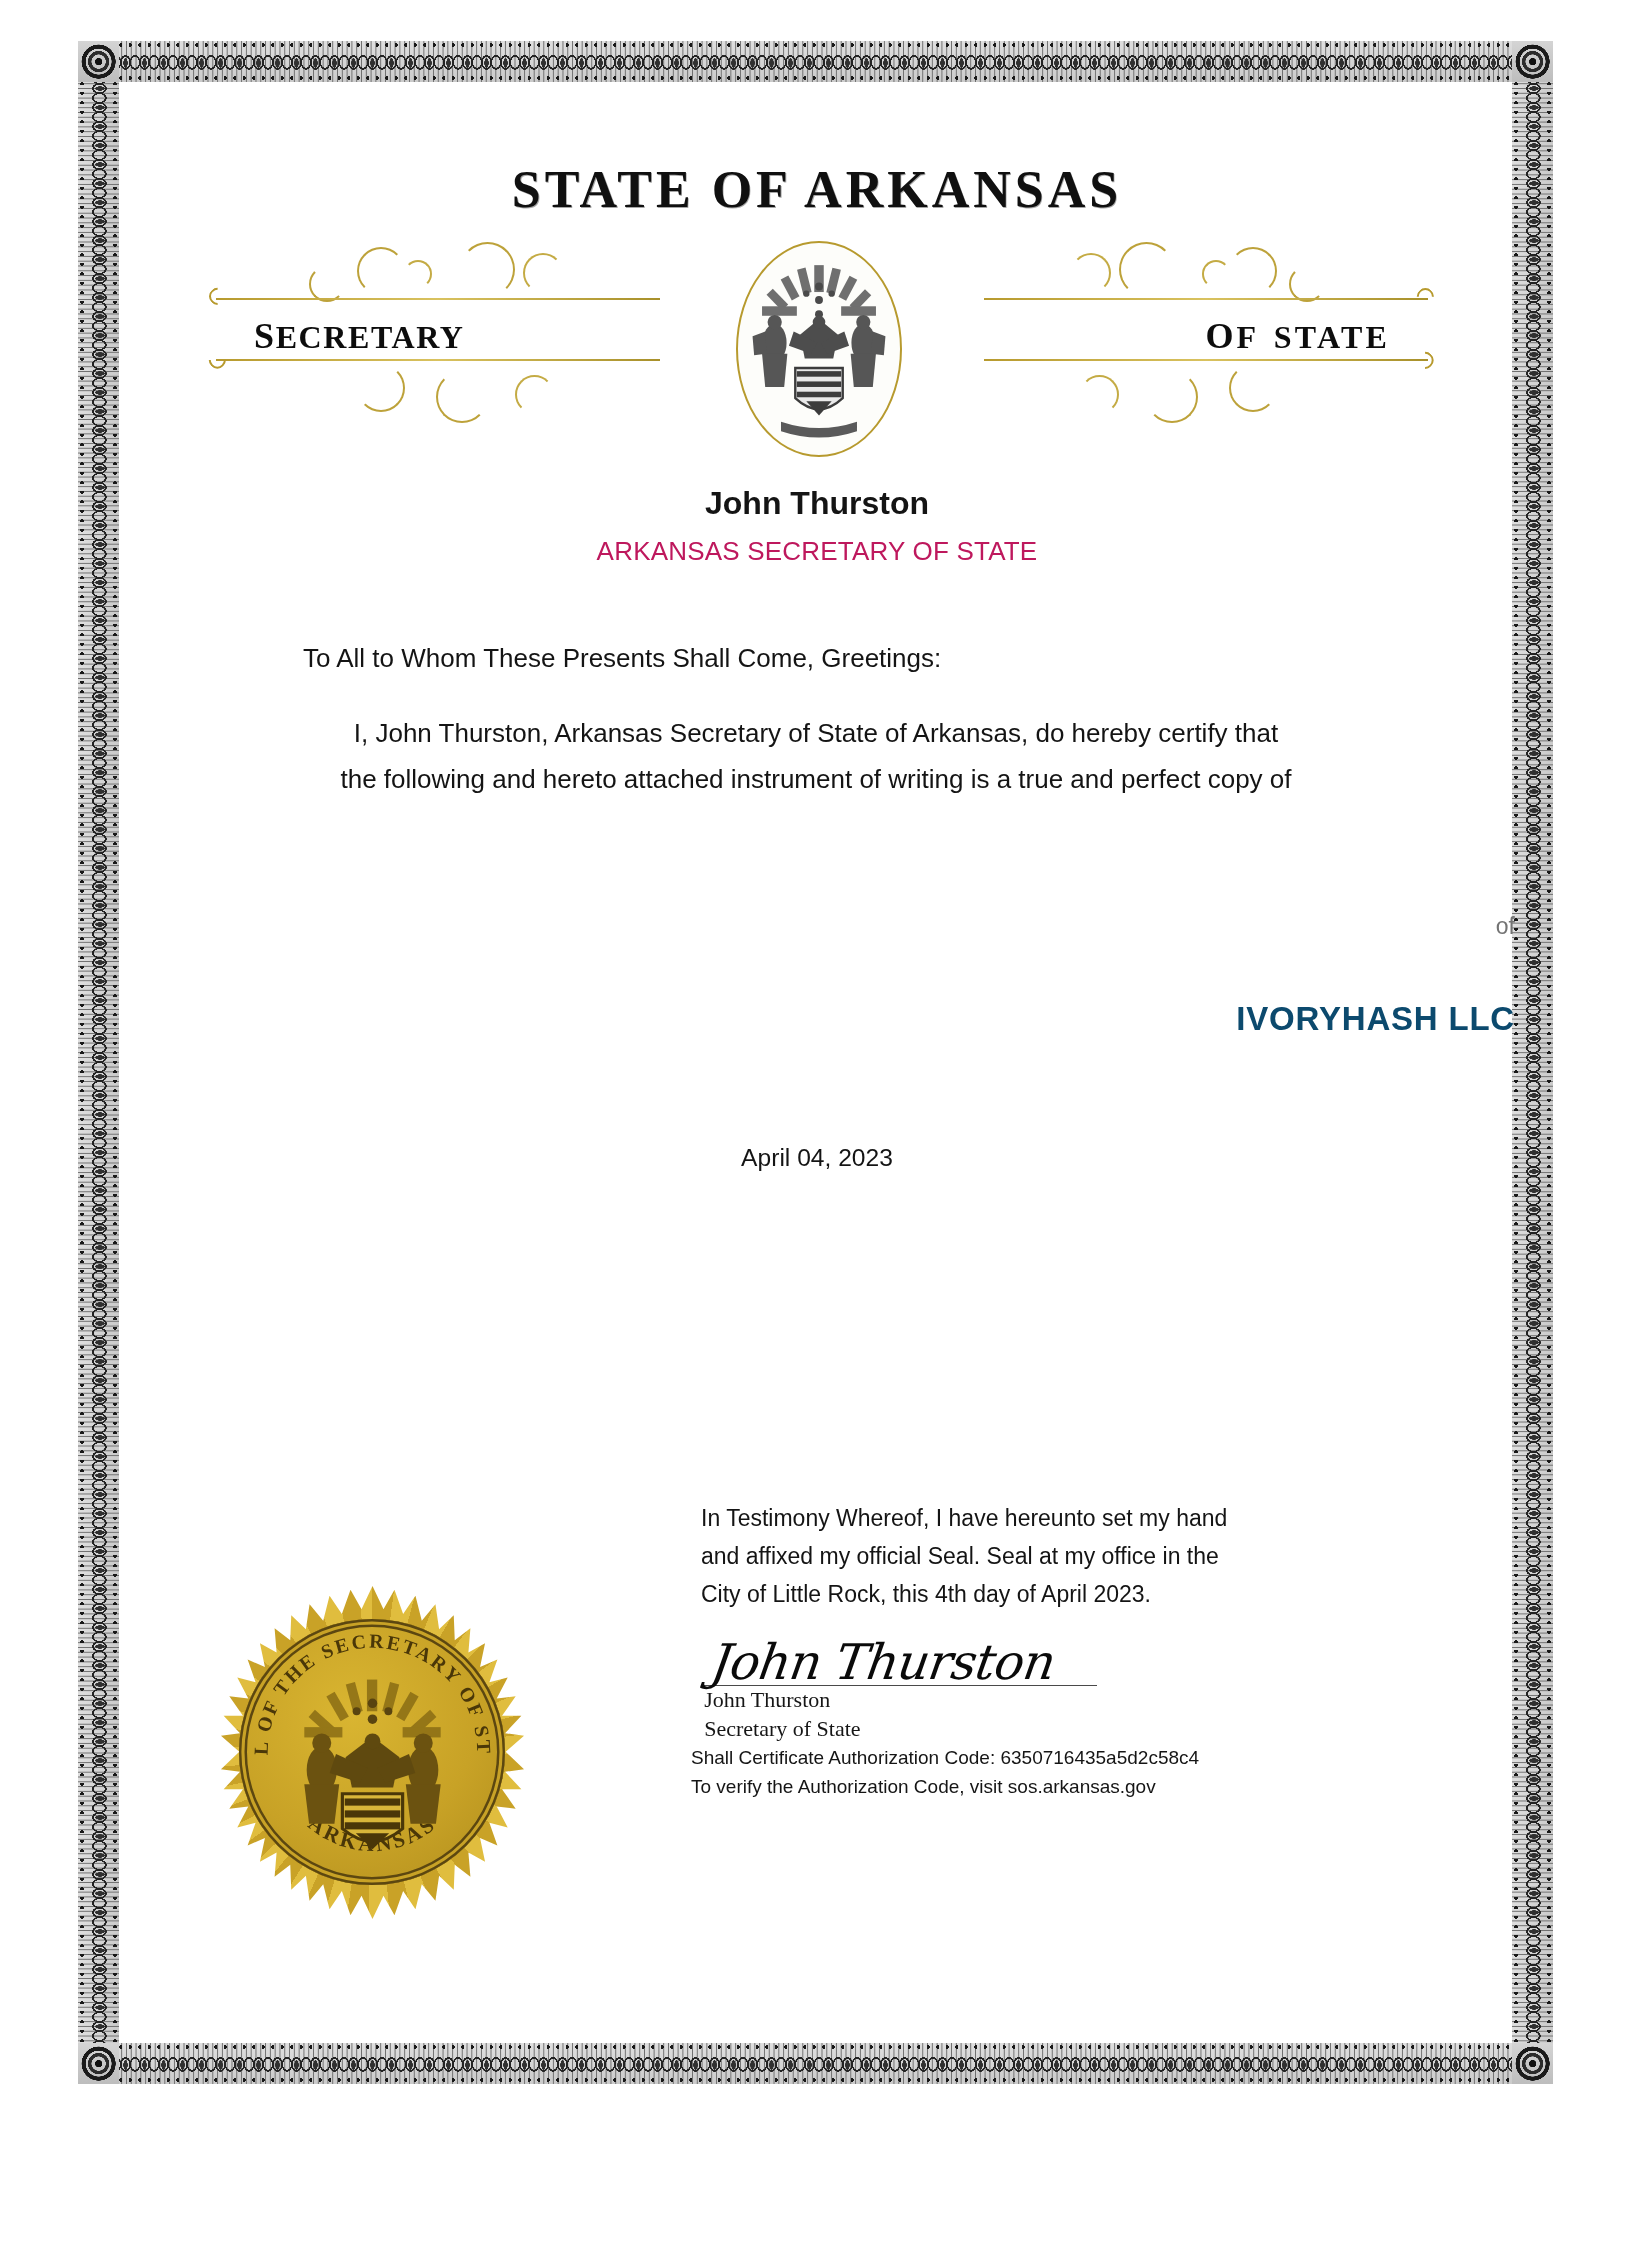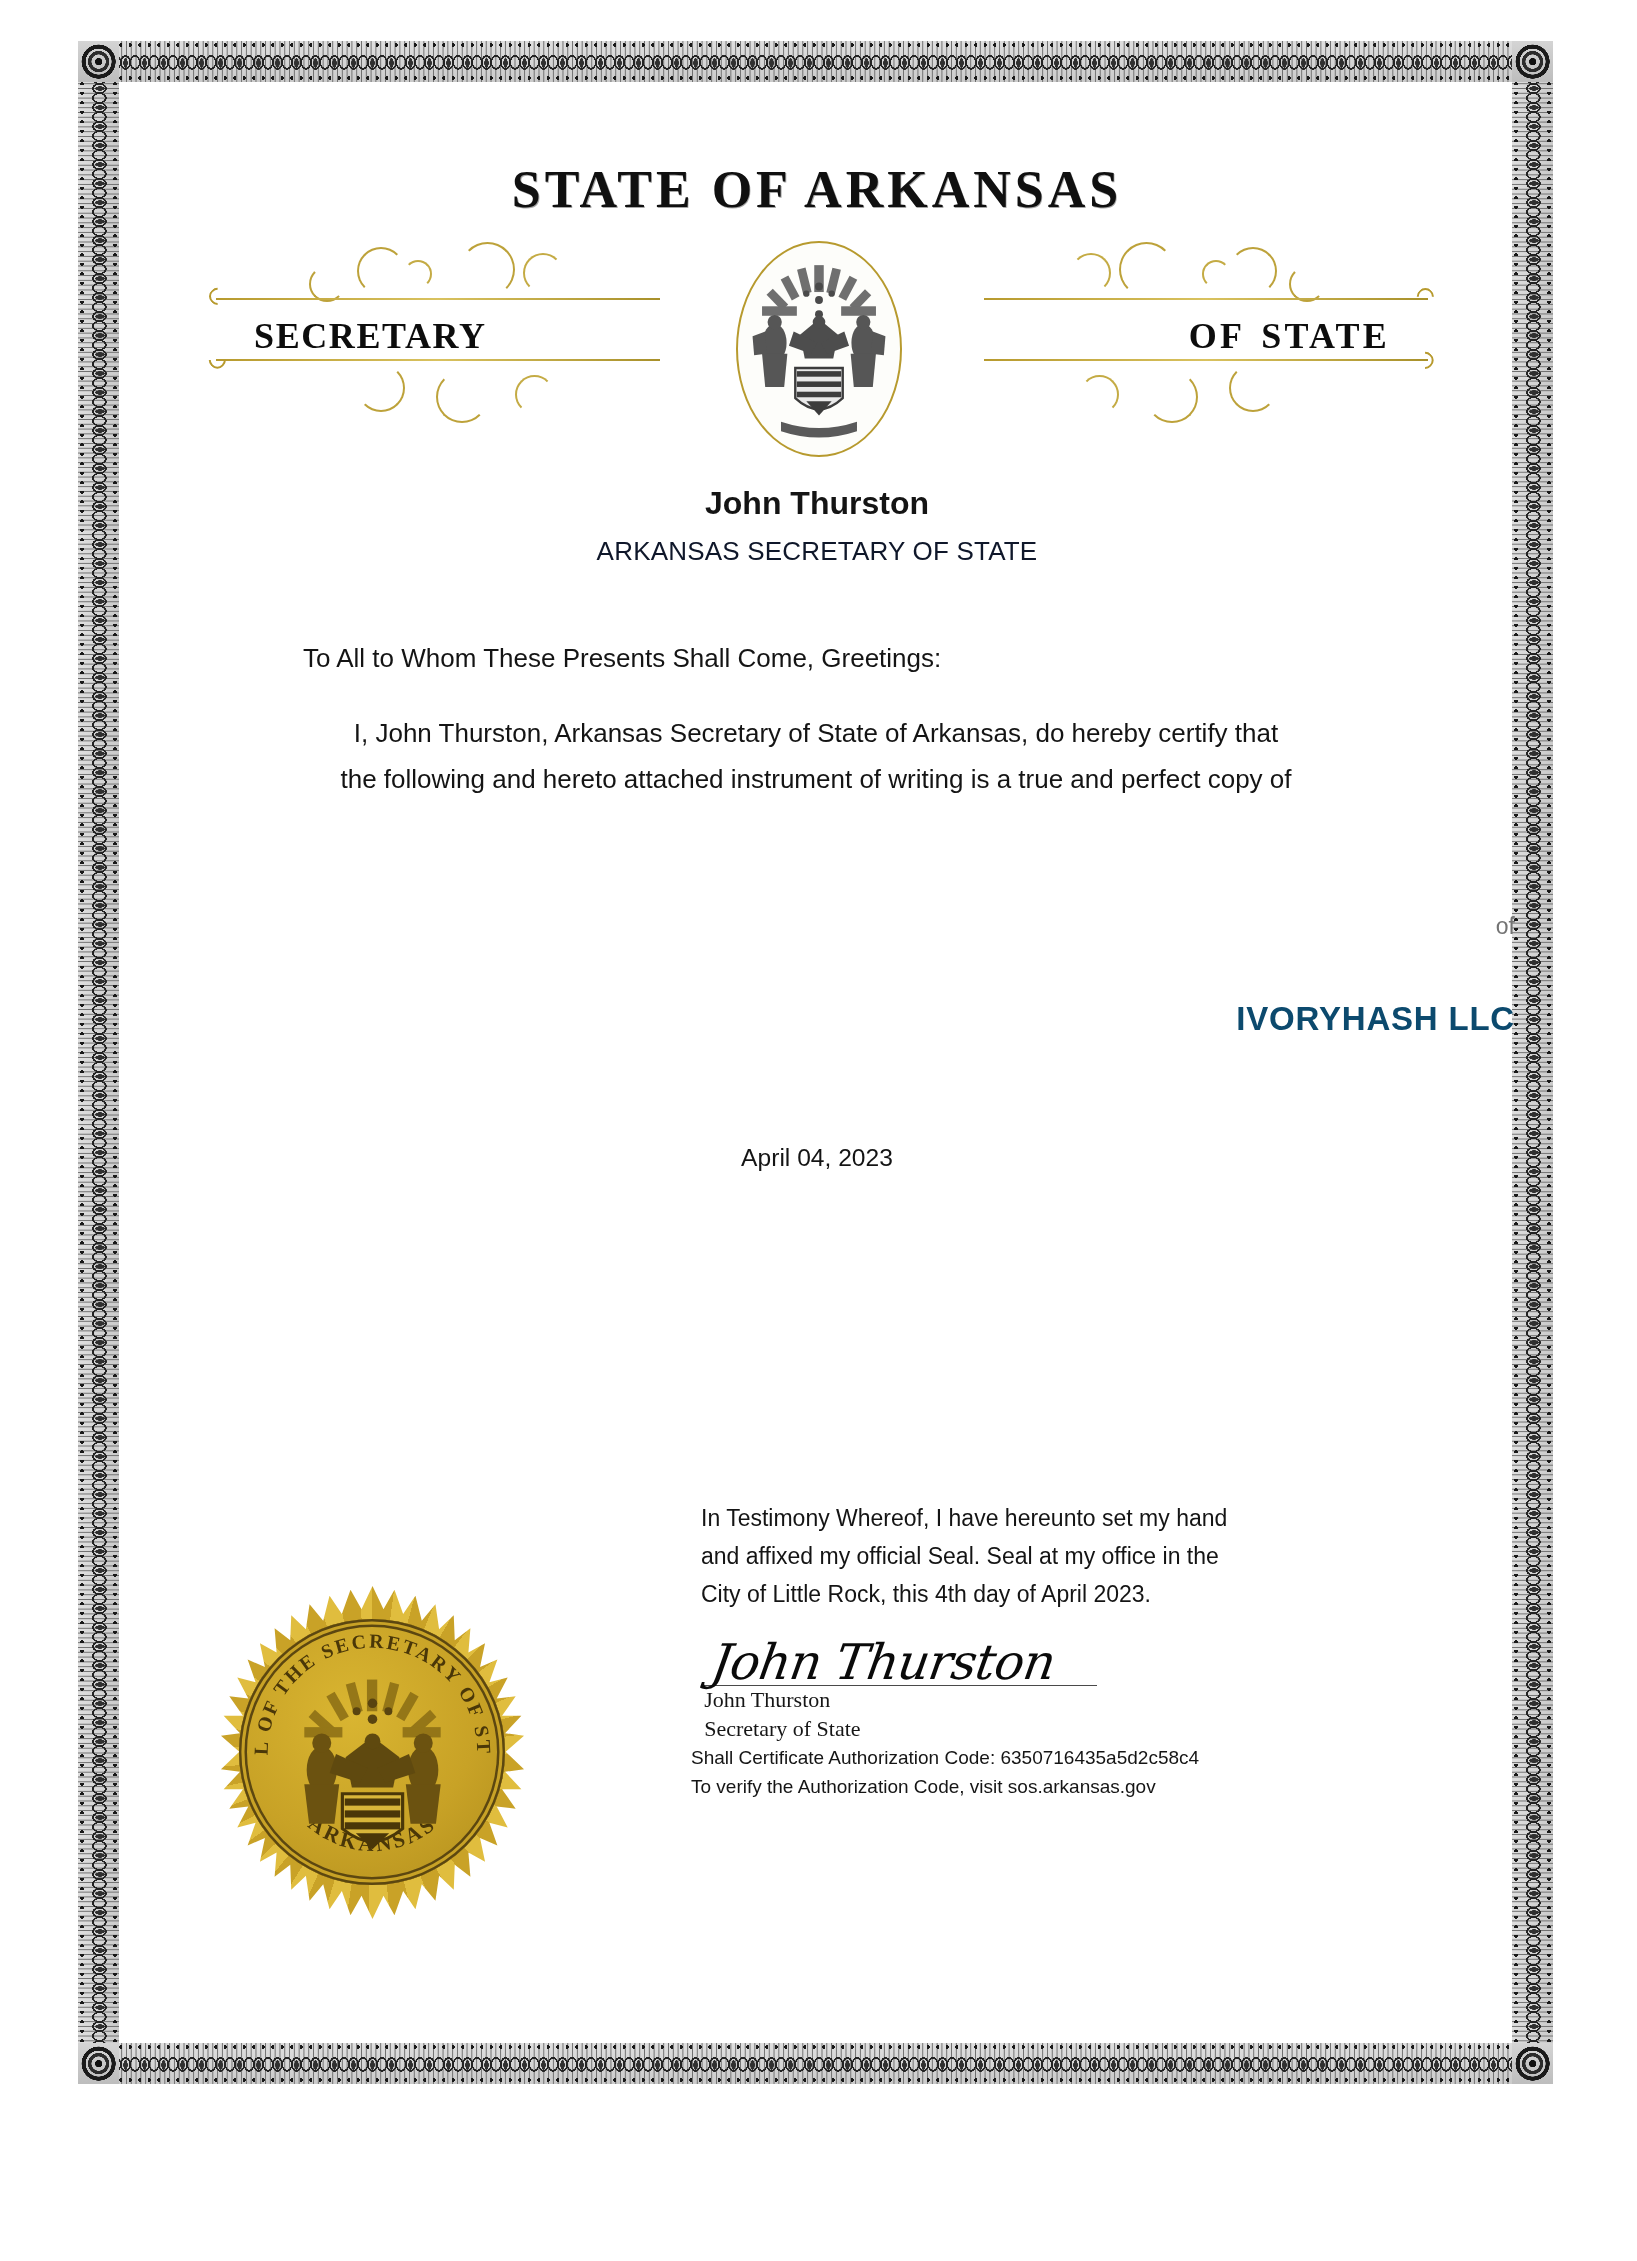--- a/index.html
+++ b/index.html
@@ -140,21 +140,21 @@
     position: absolute;
     left: 0; top: 198px;
     width: 100%;
     height: 222px;
   }
   .emblem-word {
     position: absolute;
     top: 62px;
     font-family: "Liberation Serif", serif;
     font-weight: bold;
-    font-size: 52px;
+    font-size: 45px;
     letter-spacing: 1.6px;
     color: #0d0d0d;
     font-variant: small-caps;
     text-transform: lowercase;
   }
   .emblem-word:first-letter { font-size: 52px; }
   #emblem-word-secretary { left: 135px; }
   #emblem-word-of-state  { right: 125px; letter-spacing: 3.2px; }
 
   .emblem-rule {
@@ -211,21 +211,21 @@
     font-size: 32px;
     font-weight: bold;
     color: #141414;
   }
   #officer-title {
     position: absolute;
     left: 0; top: 495px;
     width: 100%;
     text-align: center;
     font-size: 26px;
-    color: #0f172a;
+    color: #be185d;
     letter-spacing: 0.2px;
   }
 
   
   #greeting-line {
     position: absolute;
     left: 184px; top: 602px;
     font-size: 26px;
     color: #141414;
   }

